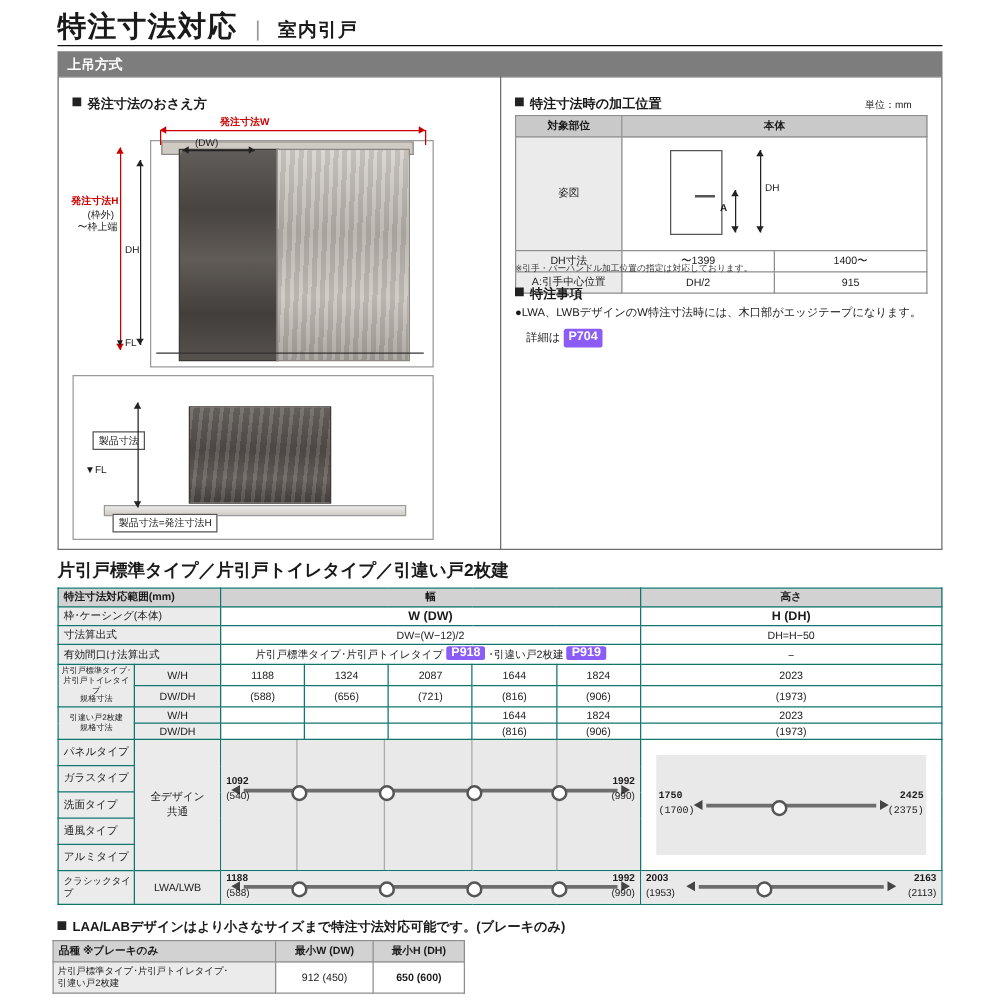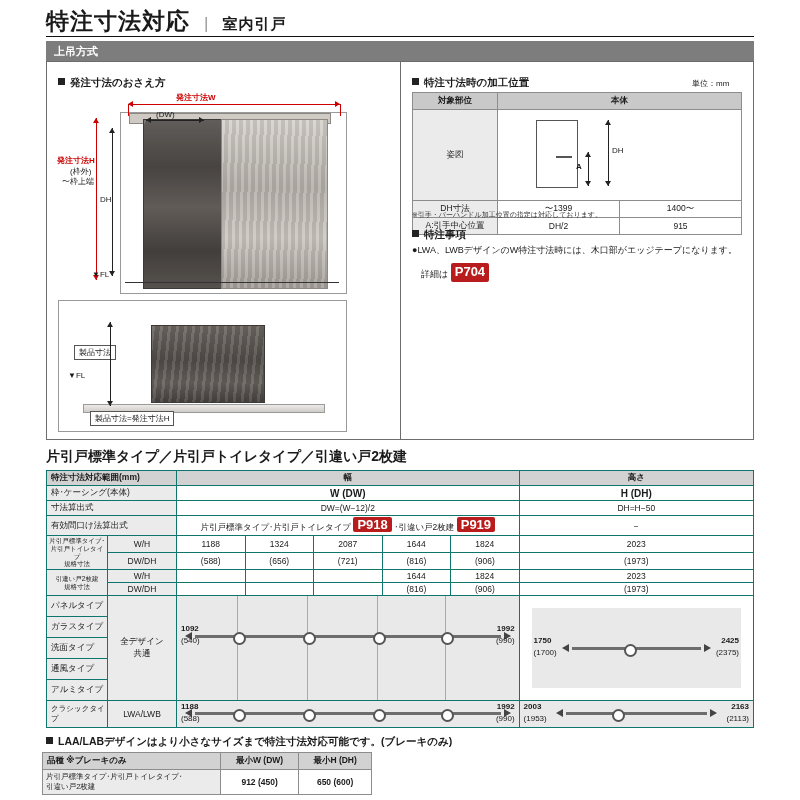--- a/index.html
+++ b/index.html
@@ -88,21 +88,21 @@
   .tbl-r{position:absolute;left:412px;top:92px;width:330px;font-size:8.5px;}
   .tbl-r td,.tbl-r th{border:1px solid #8d8d8d;text-align:center;padding:2px 2px;}
   .tbl-r th{background:#c9c9c9;font-weight:bold;}
   .tbl-r .lbl-cell{background:#ebebeb;width:72px;}
   .tbl-r .tall{height:86px;margin-left:20px;}
   .note-small{position:absolute;left:412px;top:210px;font-size:7px;color:#333;}
 
   .r-title2{position:absolute;left:412px;top:228px;}
   .bullets{position:absolute;left:412px;top:244px;width:332px;font-size:9px;line-height:1.45;}
   .bullets p{margin:0 0 6px 0;text-indent:-9px;padding-left:9px;}
-  .ref{display:inline-block;background:#b91c1c;color:#fff;font-size:13px;font-weight:bold;
+  .ref{display:inline-block;background:#8b5cf6;color:#fff;font-size:10px;font-weight:bold;
        padding:0 4px;border-radius:2px;vertical-align:1px;}
 
   
   .mini{position:relative;width:100%;height:100%;}
   .mini .panel-s{position:absolute;left:36px;top:8px;width:40px;height:66px;border:1px solid #555;background:#fff;}
 
   
   .sec2-title{position:absolute;left:46px;top:448px;font-size:14px;font-weight:bold;}
   .tbl-main{position:absolute;left:46px;top:470px;width:708px;font-size:8.5px;}
   .tbl-main td,.tbl-main th{border:1px solid #0f766e;padding:1px 2px;text-align:center;vertical-align:middle;}
@@ -331,21 +331,21 @@
           <div class="dot" style="left:56px;top:36px;"></div>
           <div class="dot" style="left:126px;top:36px;"></div>
           <div class="dot" style="left:196px;top:36px;"></div>
           <div class="dot" style="left:264px;top:36px;"></div>
           <div class="lbl" style="left:4px;top:28px;font-weight:bold;">1092</div>
           <div class="lbl" style="left:4px;top:40px;">(540)</div>
           <div class="lbl" style="right:4px;top:28px;font-weight:bold;">1992</div>
           <div class="lbl" style="right:4px;top:40px;">(990)</div>
         </div>
       </td>
-      <td colspan="2" rowspan="5" style="padding:12px;height:80px;">
+      <td colspan="2" rowspan="5" style="padding:12px;height:80px;font-family:Liberation Mono, monospace;">
         <div class="dzone">
           <div class="drow" style="top:39px;left:40px;right:40px;height:3px;background:#6d6d6d;"></div>
           <div class="tri-l" style="left:30px;top:36px;"></div>
           <div class="tri-r" style="right:30px;top:36px;"></div>
           <div class="dot" style="left:92px;top:36px;"></div>
           <div class="lbl" style="left:2px;top:28px;font-weight:bold;">1750</div>
           <div class="lbl" style="left:2px;top:40px;">(1700)</div>
           <div class="lbl" style="right:2px;top:28px;font-weight:bold;">2425</div>
           <div class="lbl" style="right:2px;top:40px;">(2375)</div>
         </div>
@@ -404,19 +404,19 @@
   <table class="tbl-last">
     <tbody>
         <tr>
       <th style="width:170px;text-align:left;padding-left:4px;">品種 ※ブレーキのみ</th>
       <th>最小W (DW)</th>
       <th>最小H (DH)</th>
     </tr>
     <tr>
       <td class="gl" style="font-size:7.5px;white-space:pre-line;">片引戸標準タイプ･片引戸トイレタイプ･
 引違い戸2枚建</td>
-      <td style="font-weight:bold;">912 (450)</td>
+      <td style="font-weight:normal;">912 (450)</td>
       <td style="font-weight:bold;">650 (600)</td>
     </tr>
   </tbody>
     </table>
 
 </div>
 
 </body></html>

